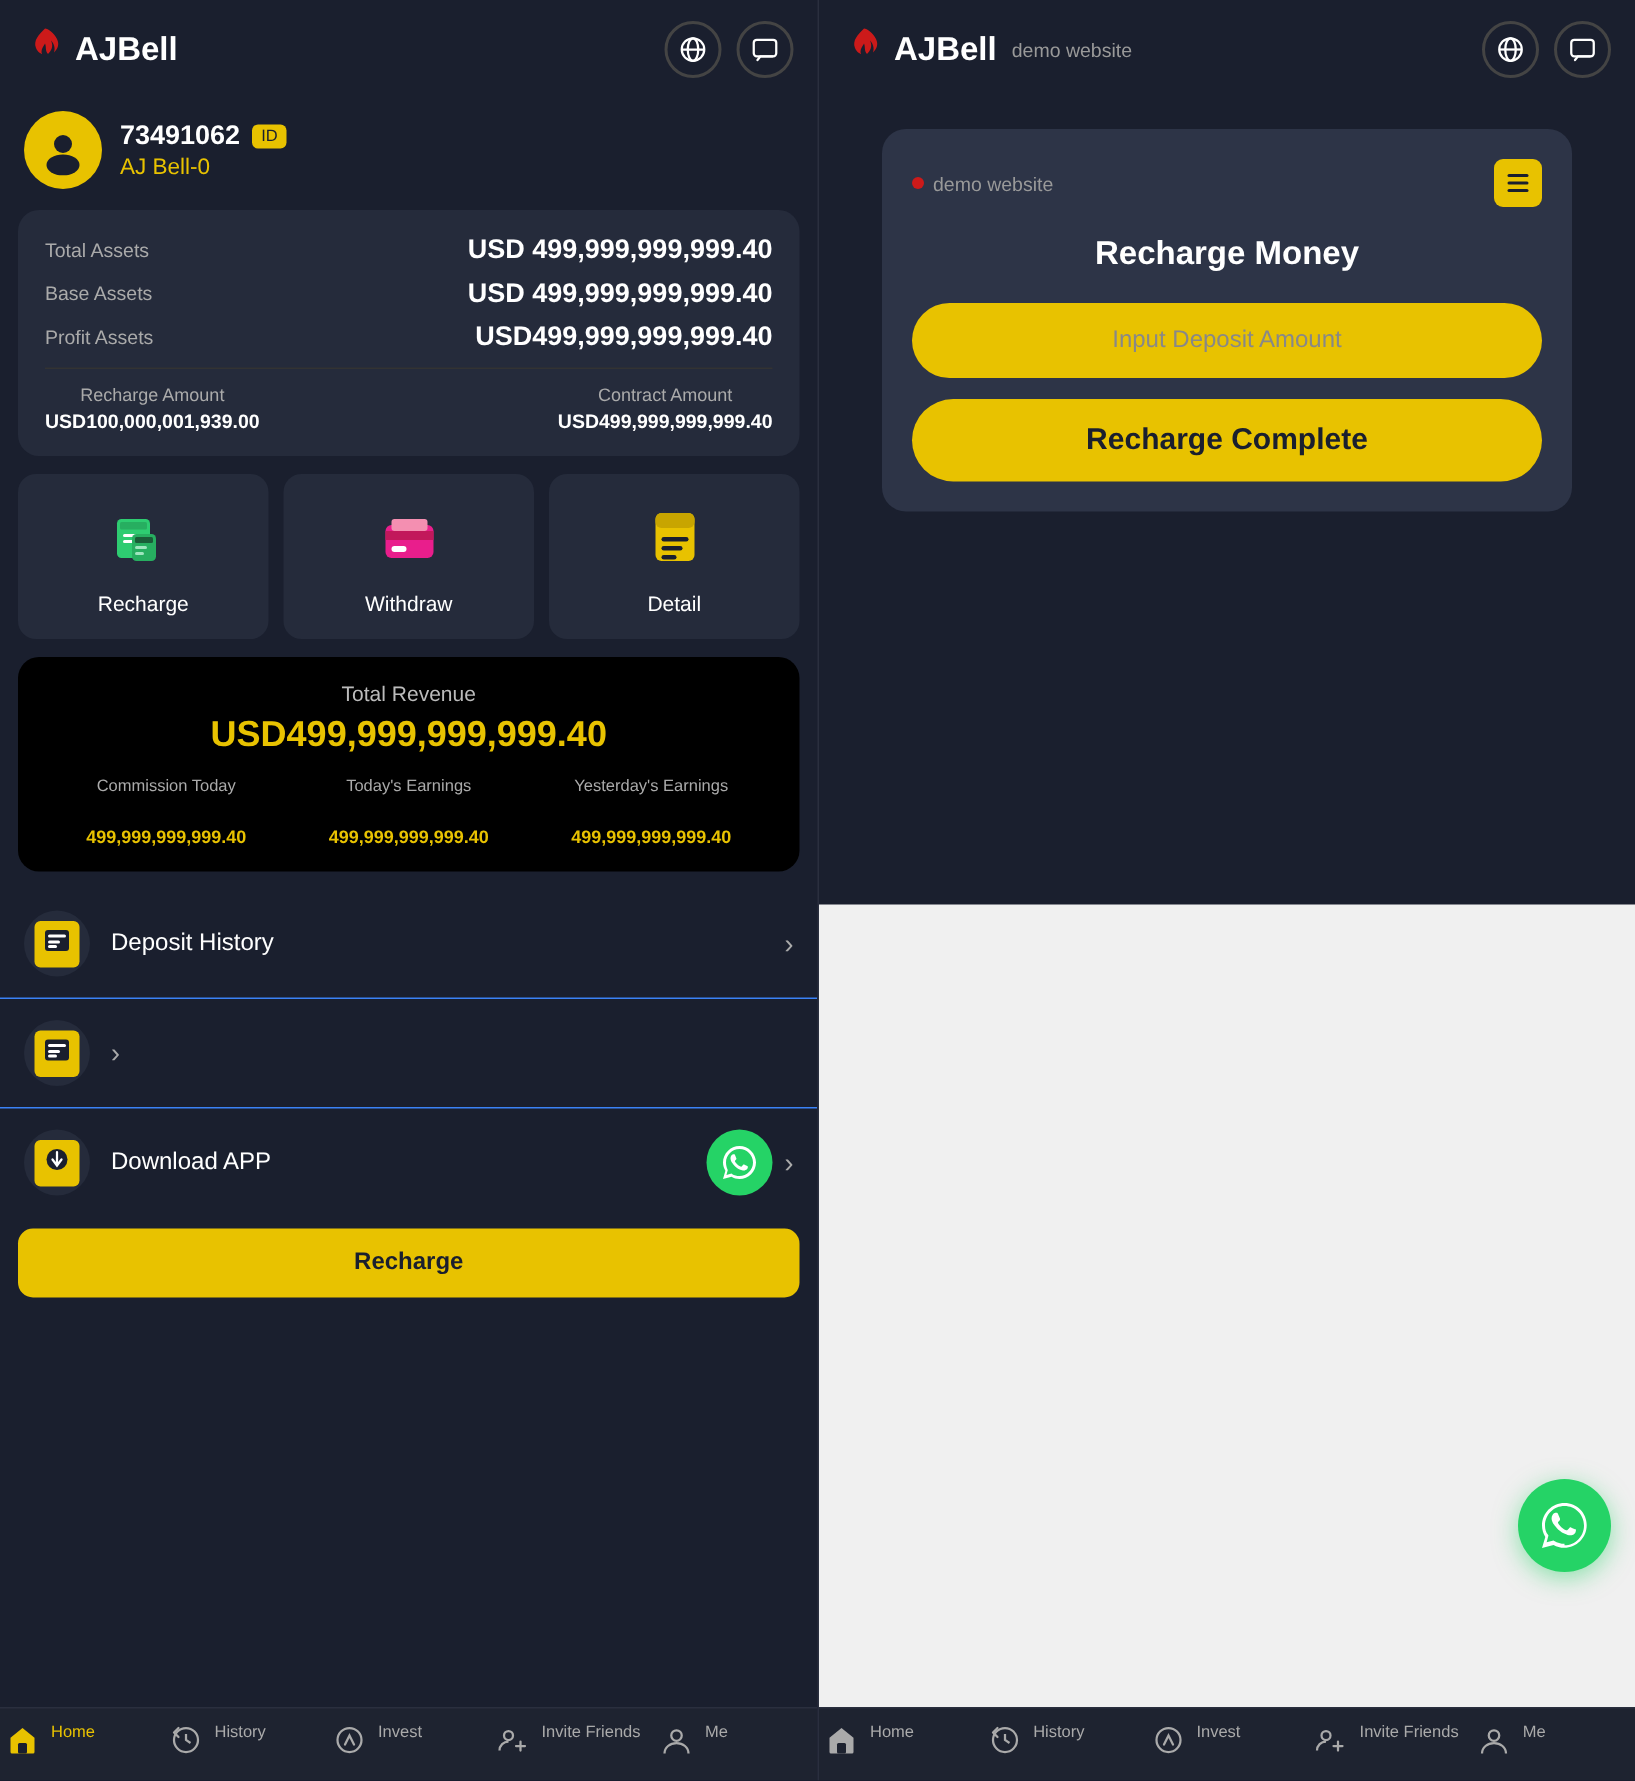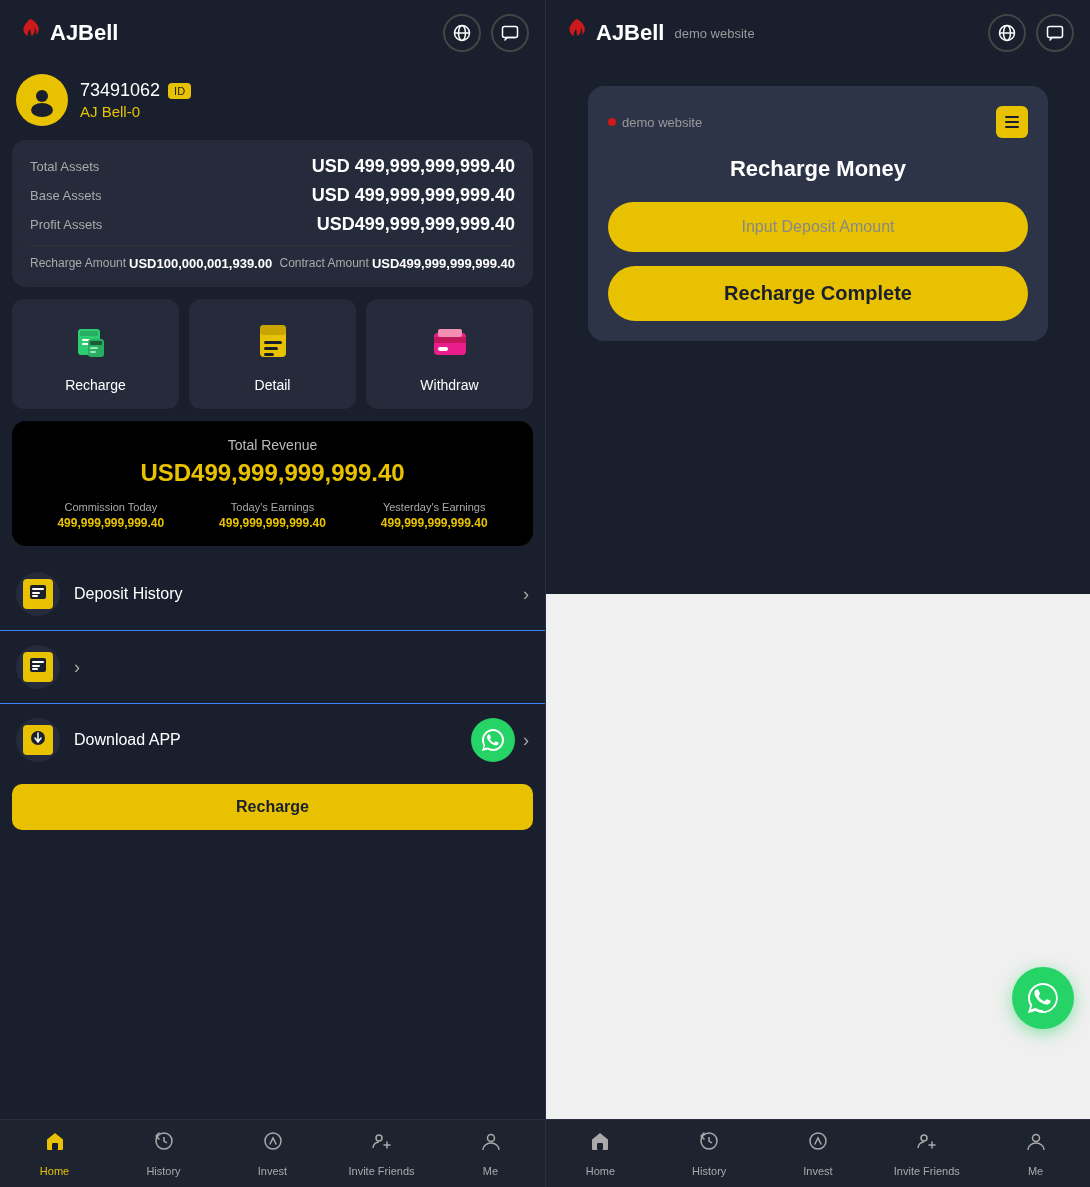--- a/index.html
+++ b/index.html
@@ -113,21 +113,21 @@
 
     .user-id-row {
       display: flex;
       align-items: center;
       gap: 8px;
     }
 
     .user-id-num {
       color: white;
       font-size: 18px;
-      font-weight: normal;
+      font-weight: bold;
     }
 
     .id-badge {
       background: #e8c200;
       color: #1a1f2e;
       font-size: 11px;
       font-weight: normal;
       padding: 2px 6px;
       border-radius: 4px;
     }
@@ -170,21 +170,21 @@
       margin: 10px 0;
     }
 
     .amounts-row {
       display: flex;
       justify-content: space-between;
     }
 
     .amount-block {
       display: flex;
-      flex-direction: row;
+      flex-direction: column;
       gap: 3px;
     }
 
     .amount-label {
       color: #aaa;
       font-size: 12px;
       text-align: center;
     }
 
     .amount-value {
@@ -264,21 +264,21 @@
     }
 
     .revenue-stats {
       display: flex;
       justify-content: space-between;
     }
 
     .stat-block {
       display: flex;
       flex-direction: column;
-      gap: 3px;
+      gap: 21px;
       align-items: center;
       flex: 1;
     }
 
     .stat-label {
       color: #aaa;
       font-size: 11px;
       text-align: center;
     }
 
@@ -333,22 +333,21 @@
     .bottom-nav {
       display: flex;
       background: #1e2330;
       border-top: 1px solid #2a2f3e;
       margin-top: auto;
     }
 
     .nav-item {
       flex: 1;
       display: flex;
-      flex-direction: column;
-      align-items: center;
+      flex-direction: row;
       padding: 10px 4px;
       cursor: pointer;
       gap: 8px;
     }
 
     .nav-icon {
       font-size: 20px;
       color: #aaa;
     }
 
@@ -606,41 +605,41 @@
             <rect x="8" y="24" width="7" height="2" rx="1" fill="white"></rect>
             <rect x="14" y="20" width="16" height="18" rx="3" fill="#27ae60"></rect>
             <rect x="16" y="22" width="12" height="4" rx="1" fill="#1a5c38"></rect>
             <rect x="16" y="28" width="8" height="2" rx="1" fill="#9fe5be"></rect>
             <rect x="16" y="32" width="6" height="2" rx="1" fill="#9fe5be"></rect>
           </svg>
         </div>
         <span class="action-label">Recharge</span>
       </button>
       <button class="action-btn">
+        <div class="action-icon icon-withdraw">
+          <svg width="44" height="44" viewBox="0 0 44 44">
+            <rect x="6" y="14" width="32" height="22" rx="4" fill="#e91e8c"></rect>
+            <rect x="6" y="18" width="32" height="6" fill="#c2185b"></rect>
+            <rect x="10" y="28" width="10" height="4" rx="2" fill="white"></rect>
+            <rect x="10" y="10" width="24" height="8" rx="2" fill="#f48fb1"></rect>
+          </svg>
+        </div>
+        <span class="action-label">Withdraw</span>
+      </button>
+      <button class="action-btn">
         <div class="action-icon icon-detail">
           <svg width="44" height="44" viewBox="0 0 44 44">
             <rect x="9" y="6" width="26" height="32" rx="4" fill="#e8c200"></rect>
             <rect x="9" y="6" width="26" height="10" rx="4" fill="#c8a500"></rect>
             <rect x="13" y="22" width="18" height="3" rx="1.5" fill="#1a1f2e"></rect>
             <rect x="13" y="28" width="14" height="3" rx="1.5" fill="#1a1f2e"></rect>
             <rect x="13" y="34" width="10" height="3" rx="1.5" fill="#1a1f2e"></rect>
           </svg>
         </div>
         <span class="action-label">Detail</span>
-      </button>
-      <button class="action-btn">
-        <div class="action-icon icon-withdraw">
-          <svg width="44" height="44" viewBox="0 0 44 44">
-            <rect x="6" y="14" width="32" height="22" rx="4" fill="#e91e8c"></rect>
-            <rect x="6" y="18" width="32" height="6" fill="#c2185b"></rect>
-            <rect x="10" y="28" width="10" height="4" rx="2" fill="white"></rect>
-            <rect x="10" y="10" width="24" height="8" rx="2" fill="#f48fb1"></rect>
-          </svg>
-        </div>
-        <span class="action-label">Withdraw</span>
       </button>
     </div>
 
     
     <div class="revenue-card">
       <div class="revenue-title">Total Revenue</div>
       <div class="revenue-value">USD499,999,999,999.40</div>
       <div class="revenue-stats">
         <div class="stat-block">
           <span class="stat-label">Commission Today</span>

